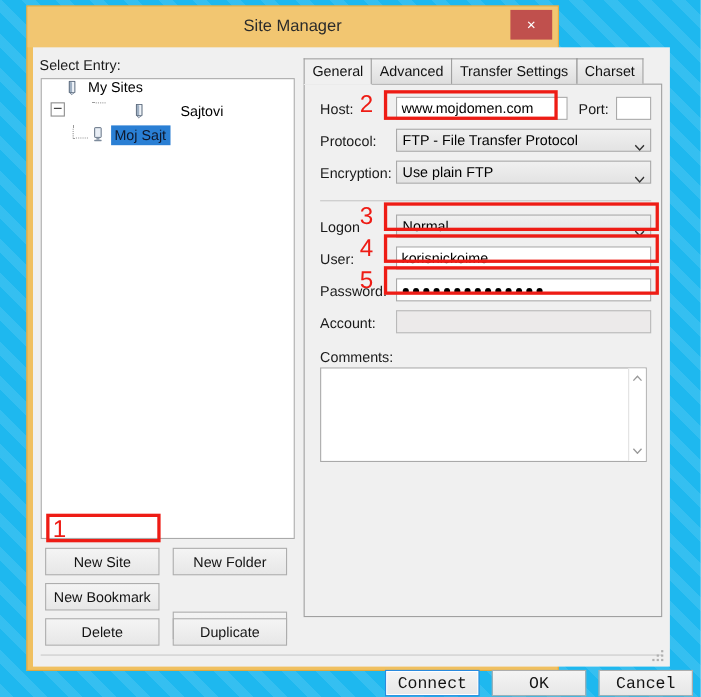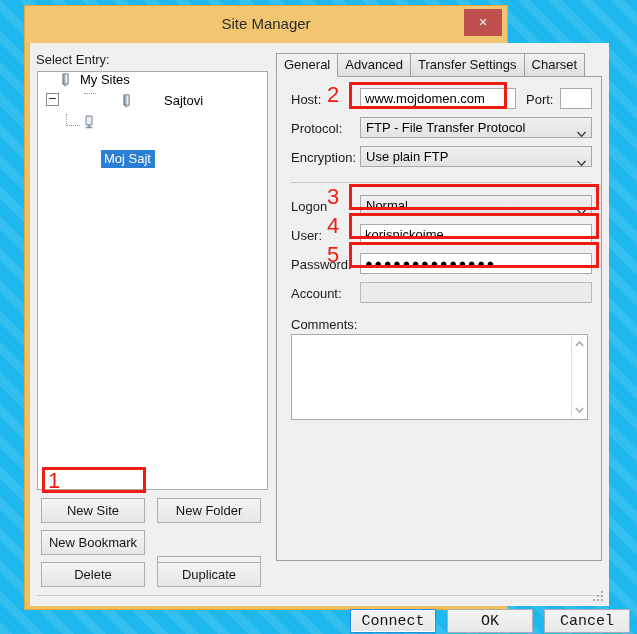--- a/index.html
+++ b/index.html
@@ -122,23 +122,22 @@
   }
   .ico {
     width: 16px; height: 16px;
     flex: 0 0 auto;
     margin-right: 4px;
     display: inline-block;
   }
   .lbl { padding: 0 1px; }
   .lbl.sel {
     background: #2a7fd4;
-    color: #ffffff;
+    color: #0f172a;
     padding: 1px 4px 2px 3px;
-    margin-top: 36px;
   }
 
   
   .btn {
     background: linear-gradient(#f4f4f4, #e7e7e7);
     border: 1px solid #adadad;
     font-family: "Liberation Sans", sans-serif;
     font-size: 13px;
     color: #141414;
     text-align: center;

